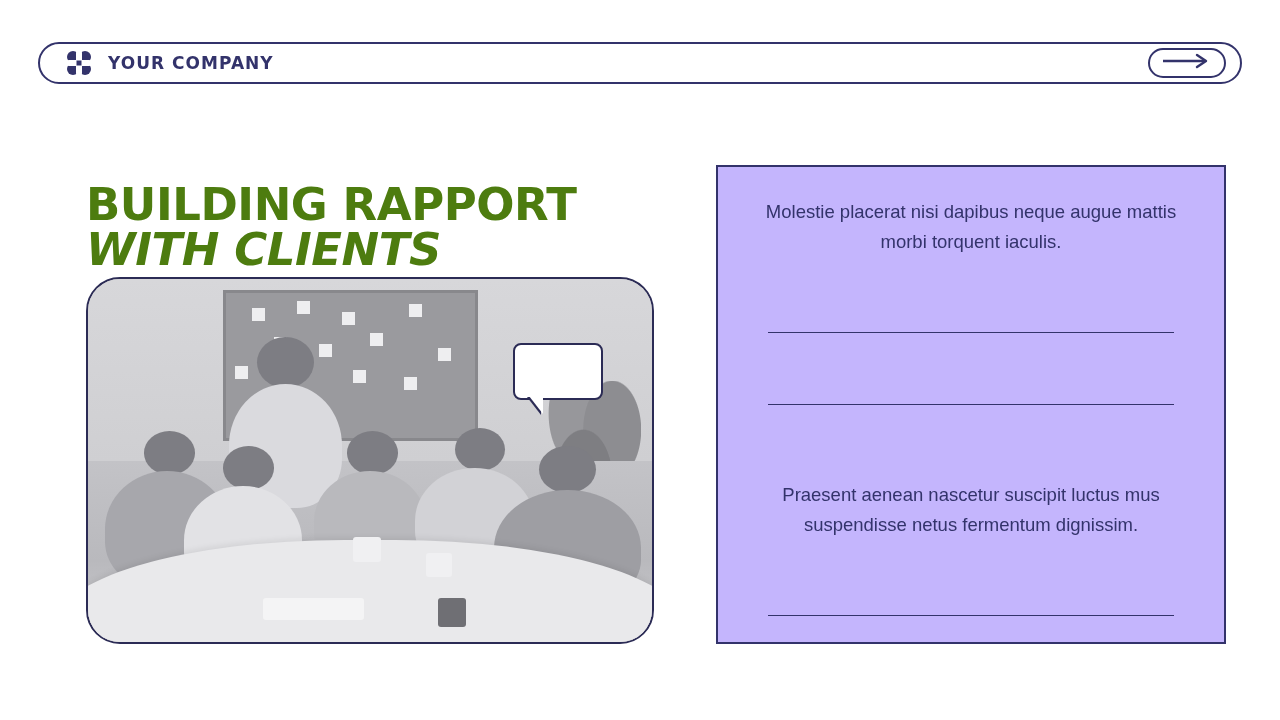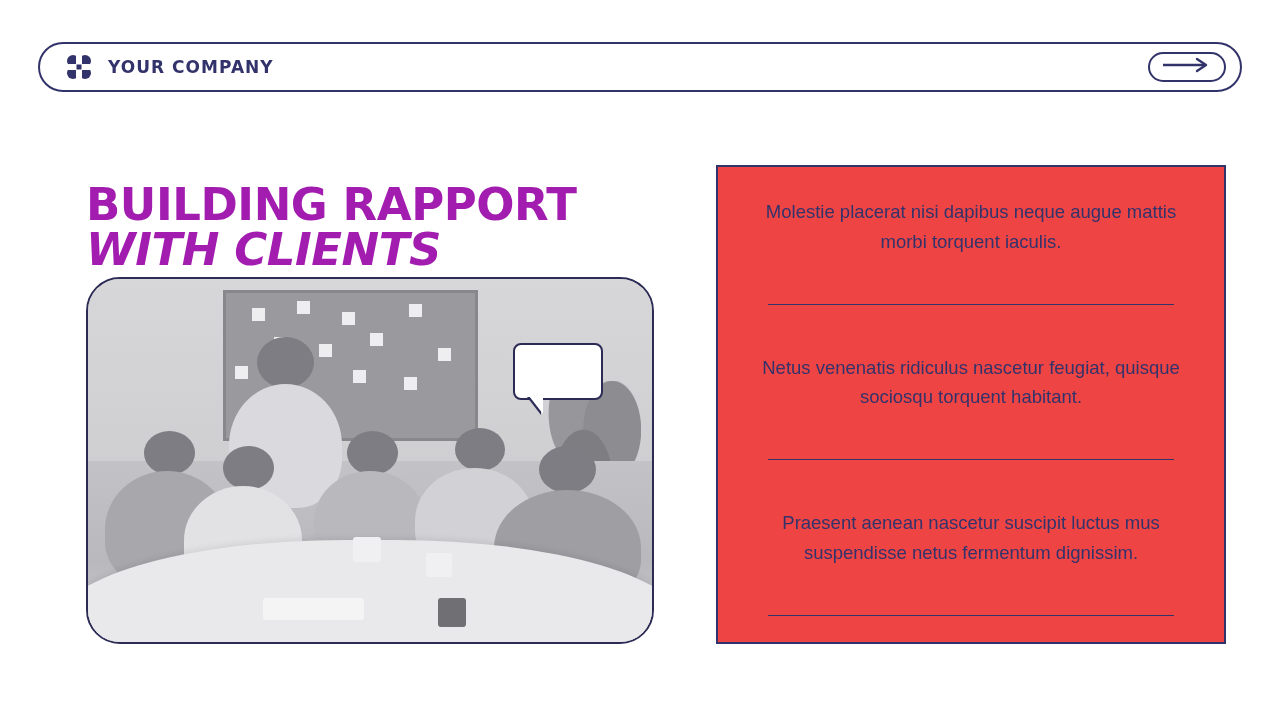--- a/index.html
+++ b/index.html
@@ -15,21 +15,21 @@
     overflow: hidden;
     position: relative;
   }
 
   
   .header-bar {
     position: absolute;
     left: 38px;
     top: 42px;
     width: 1204px;
-    height: 50px;
+    height: 42px;
     box-sizing: border-box;
     border: 2px solid #33336b;
     border-radius: 25px;
     display: flex;
     align-items: center;
     justify-content: space-between;
     padding: 0 14px 0 24px;
   }
   .brand {
     display: flex;
@@ -64,21 +64,21 @@
   .title {
     position: absolute;
     left: 86px;
     top: 152px;
     width: 600px;
     font-family: "DejaVu Sans", sans-serif;
     font-weight: bold;
     font-size: 45px;
     line-height: 1.0;
     letter-spacing: -0.01em;
-    color: #a21caf;
+    color: #4d7c0f;
     text-transform: uppercase;
   }
   .title .line2 { display: block; margin-top: 0; font-style: italic; }
 
   
   .photo-wrap {
     position: absolute;
     left: 86px;
     top: 277px;
     width: 568px;
@@ -152,21 +152,21 @@
 
   
   .panel {
     position: absolute;
     left: 716px;
     top: 165px;
     width: 510px;
     height: 479px;
     box-sizing: border-box;
     border: 2px solid #33336b;
-    background: #ef4444;
+    background: #c4b5fd;
     display: flex;
     flex-direction: column;
     justify-content: space-between;
     padding: 26px 34px;
   }
   .panel-item {
     text-align: center;
     font-size: 18.5px;
     line-height: 1.6;
     color: #33336b;
@@ -258,17 +258,16 @@
     <div class="ph-cup" style="left:62%; bottom:4%;  width:5%;  height:8%; background:#6f6f74;"></div>
     <div class="ph-cup" style="left:31%; bottom:6%;  width:18%; height:6%; background:#f4f4f5;"></div>
   </div>
 </div>
 
 <div class="callout"></div>
 
 <div class="panel">
   <div class="panel-item">Molestie placerat nisi dapibus neque augue mattis morbi torquent iaculis.</div>
   <div class="divider"></div>
-  <div class="panel-item">Netus venenatis ridiculus nascetur feugiat, quisque sociosqu torquent habitant.</div>
   <div class="divider"></div>
   <div class="panel-item">Praesent aenean nascetur suscipit luctus mus suspendisse netus fermentum dignissim.</div>
   <div class="divider"></div>
 </div>
 
 </body></html>

